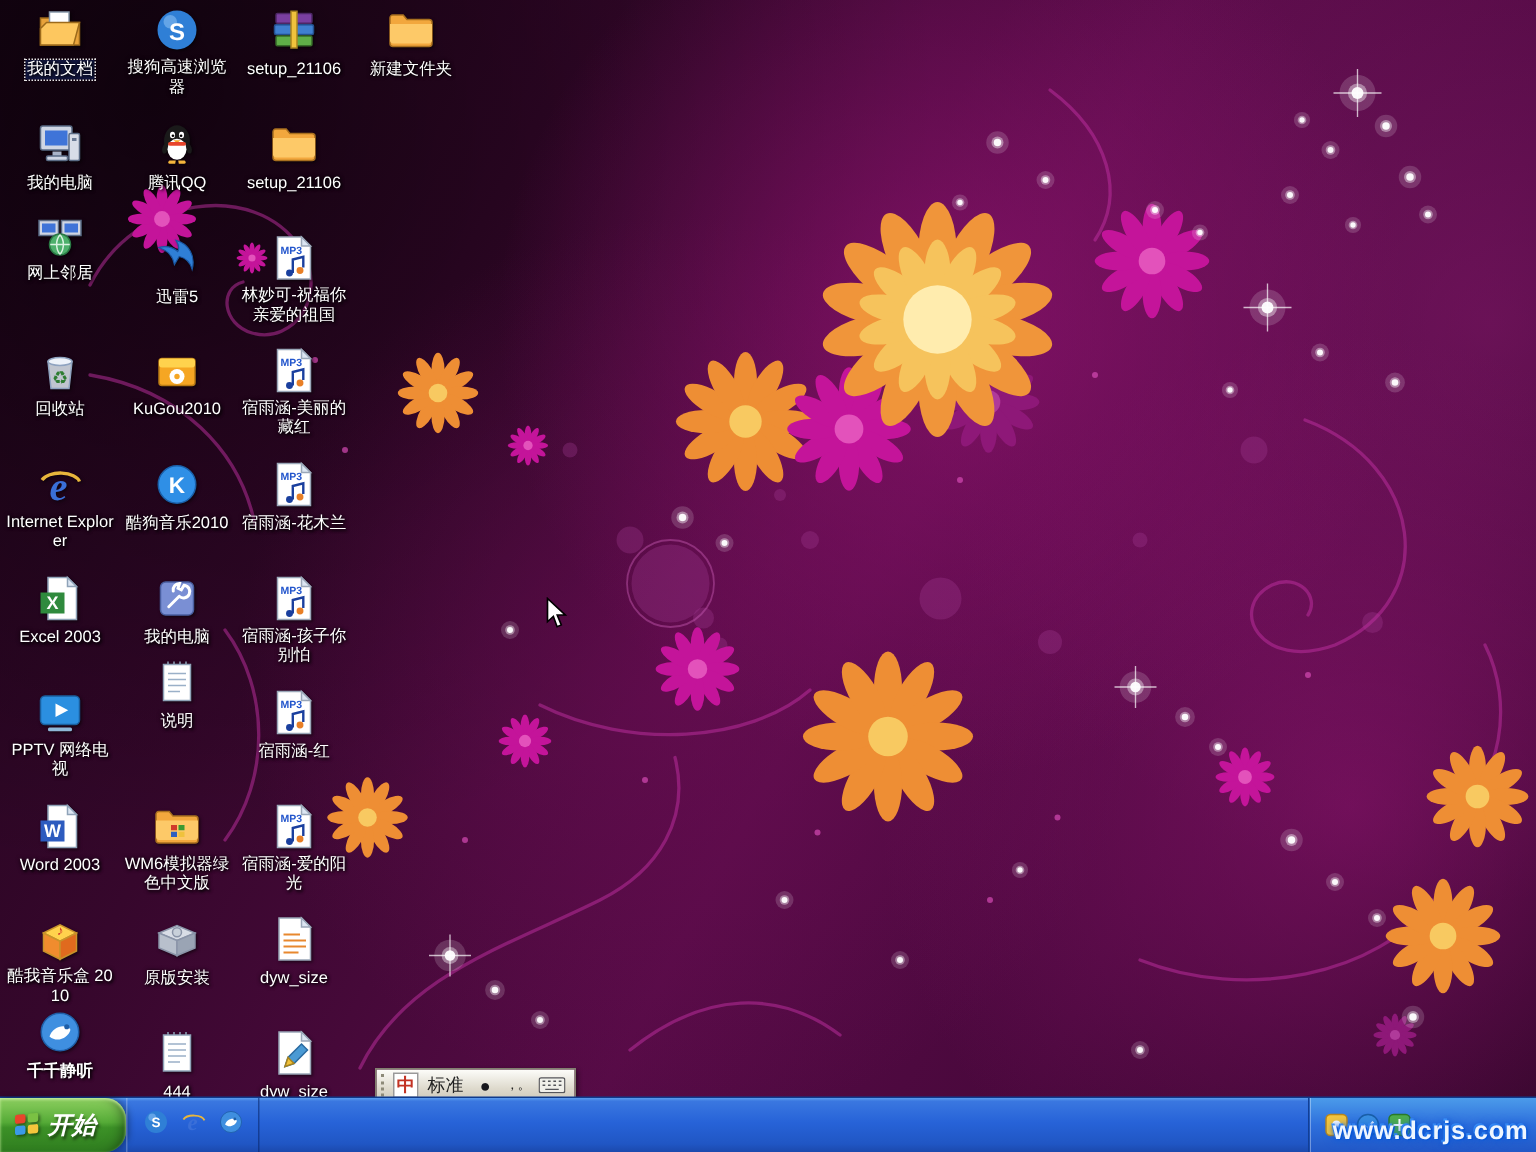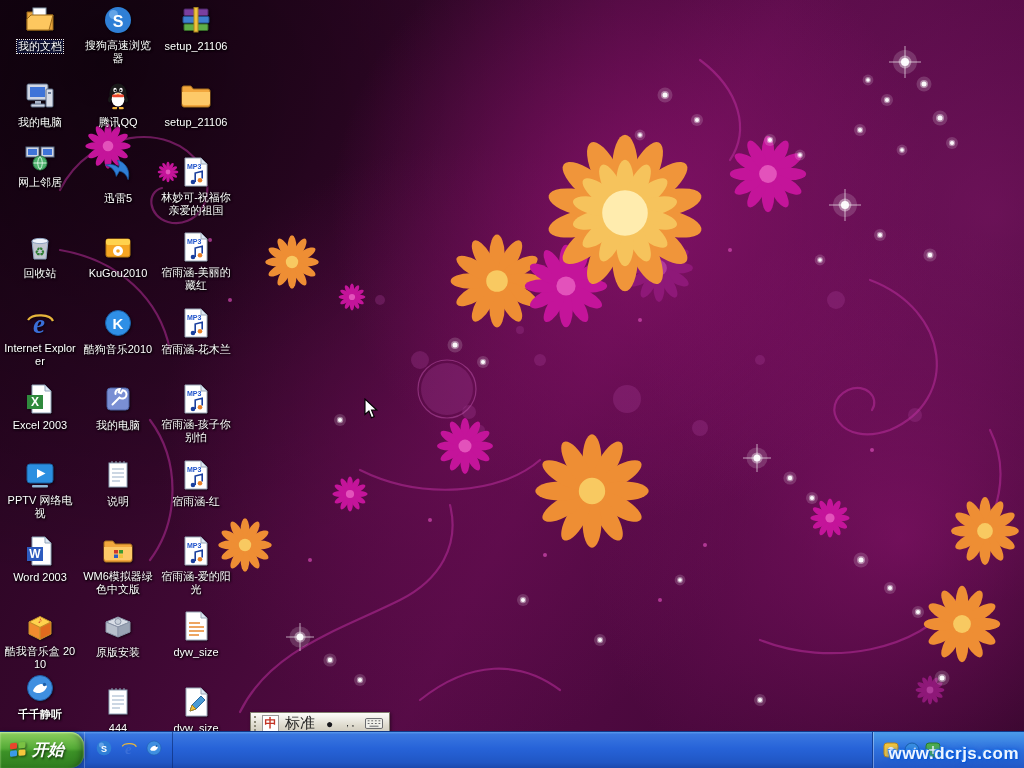--- a/index.html
+++ b/index.html
@@ -28,21 +28,21 @@
   .icon-cell.selected .icon-label{outline:1px dotted rgba(255,255,255,.9);background:rgba(24,64,158,.35);}
 
   
   .langbar{position:absolute;left:250px;top:712px;height:23px;display:flex;align-items:center;gap:4px;
     padding:1px 5px 1px 3px;background:linear-gradient(#fdfdfa,#dedacd 60%,#cdc8ba);
     border:1px solid #82806f;box-shadow:1px 1px 3px rgba(0,0,0,.45);z-index:6;}
   .grip{width:4px;height:15px;border-left:2px dotted #8d8a79;}
   .lb-icon{display:inline-flex;align-items:center;justify-content:center;height:17px;min-width:17px;
     font-size:11px;border:1px solid transparent;}
   .lb-ime{color:#c23324;font-weight:bold;font-size:12px;background:#fff;border:1px solid #999;width:17px;}
-  .lb-label{font-size:15px;color:#222;padding:0 2px;}
+  .lb-label{font-size:12px;color:#222;padding:0 2px;}
   .lb-moon{color:#17171c;font-size:12px;}
   .lb-punct{font-size:9px;color:#222;letter-spacing:-1px;}
 
   
   .taskbar{position:absolute;left:0;right:0;bottom:0;height:37px;display:flex;align-items:stretch;z-index:8;
     background:linear-gradient(#5c9ced 0%,#3a77e0 6%,#2763d8 45%,#2056c4 85%,#1b49ad 100%);
     border-top:1px solid #0f3a8c;}
   .start{display:flex;align-items:center;gap:5px;padding:0 20px 0 9px;border-radius:0 14px 14px 0;cursor:pointer;
     background:linear-gradient(#8ed060 0%,#55ab37 45%,#3c9127 55%,#2f7d1f 100%);
     box-shadow:inset 0 1px 2px #c8f0a0,inset -7px 0 9px -6px rgba(0,0,0,.55),2px 0 4px rgba(0,0,0,.35);
@@ -617,21 +617,21 @@
       </div>
       <div class="icon-cell" style="left: 80px; top: 383px;">
         <div class="icon-img">
           <svg viewBox="0 0 32 32">
             <rect x="5" y="5" width="22" height="22" rx="3.5" fill="#7a8fd4" stroke="#4a5fa0"></rect>
             <path d="M10.5 21.5l7-7m0 0a4.2 4.2 0 1 0 3.2-7.3l-1.8 3-2.2-1 1-3.2a4.2 4.2 0 0 0-4.2 5" stroke="#fff" stroke-width="2" fill="none" stroke-linecap="round"></path>
           </svg>
         </div>
         <div class="icon-label">我的电脑</div>
       </div>
-      <div class="icon-cell" style="left: 80px; top: 459px;">
+      <div class="icon-cell" style="left: 80px; top: 439px;">
         <div class="icon-img">
           <svg viewBox="0 0 32 32">
             <rect x="7" y="4" width="18" height="24" fill="#fff" stroke="#8fa3b8"></rect>
             <path d="M10 4V2M14 4V2M18 4V2M22 4V2" stroke="#8fa3b8"></path>
             <path d="M10 10h12M10 14h12M10 18h12M10 22h8" stroke="#9ab0c8" stroke-width="1.1"></path>
           </svg>
         </div>
         <div class="icon-label">说明</div>
       </div>
       <div class="icon-cell" style="left: 80px; top: 535px;">
@@ -779,20 +779,29 @@
       <div class="icon-cell" style="left: 158px; top: 686px;">
         <div class="icon-img">
           <svg viewBox="0 0 32 32">
             <path d="M6 2h15l6 6v22H6z" fill="#fff" stroke="#9aa7b8"></path>
             <path d="M21 2l6 6h-6z" fill="#dce6f2" stroke="#9aa7b8"></path>
             <path d="M10 25l2-6 9-9 4 4-9 9z" fill="#4a9ad4" stroke="#2a6aa0"></path>
             <path d="M10 25l2-6 4 4z" fill="#f0c23c" stroke="#a8831f"></path>
           </svg>
         </div>
         <div class="icon-label">dyw_size</div>
+      </div>
+      <div class="icon-cell" style="left: 236px; top: 4px;">
+        <div class="icon-img">
+          <svg viewBox="0 0 32 32">
+            <path d="M2 8c0-1.1.7-2 1.8-2h7l2.5 3H28c1.1 0 2 .9 2 2v14c0 1.1-.9 2-2 2H4c-1.1 0-2-.9-2-2z" fill="#f2a73d" stroke="#a86f1f"></path>
+            <path d="M2 12h28v11c0 1.1-.9 2-2 2H4c-1.1 0-2-.9-2-2z" fill="#fdc968"></path>
+          </svg>
+        </div>
+        <div class="icon-label">新建文件夹</div>
       </div>
     </div>
 
   <div class="langbar">
     <span class="grip"></span>
     <span class="lb-icon lb-ime">中</span>
     <span class="lb-label">标准</span>
     <span class="lb-icon lb-moon">●</span>
     <span class="lb-icon lb-punct">，。</span>
     <span class="lb-icon">

